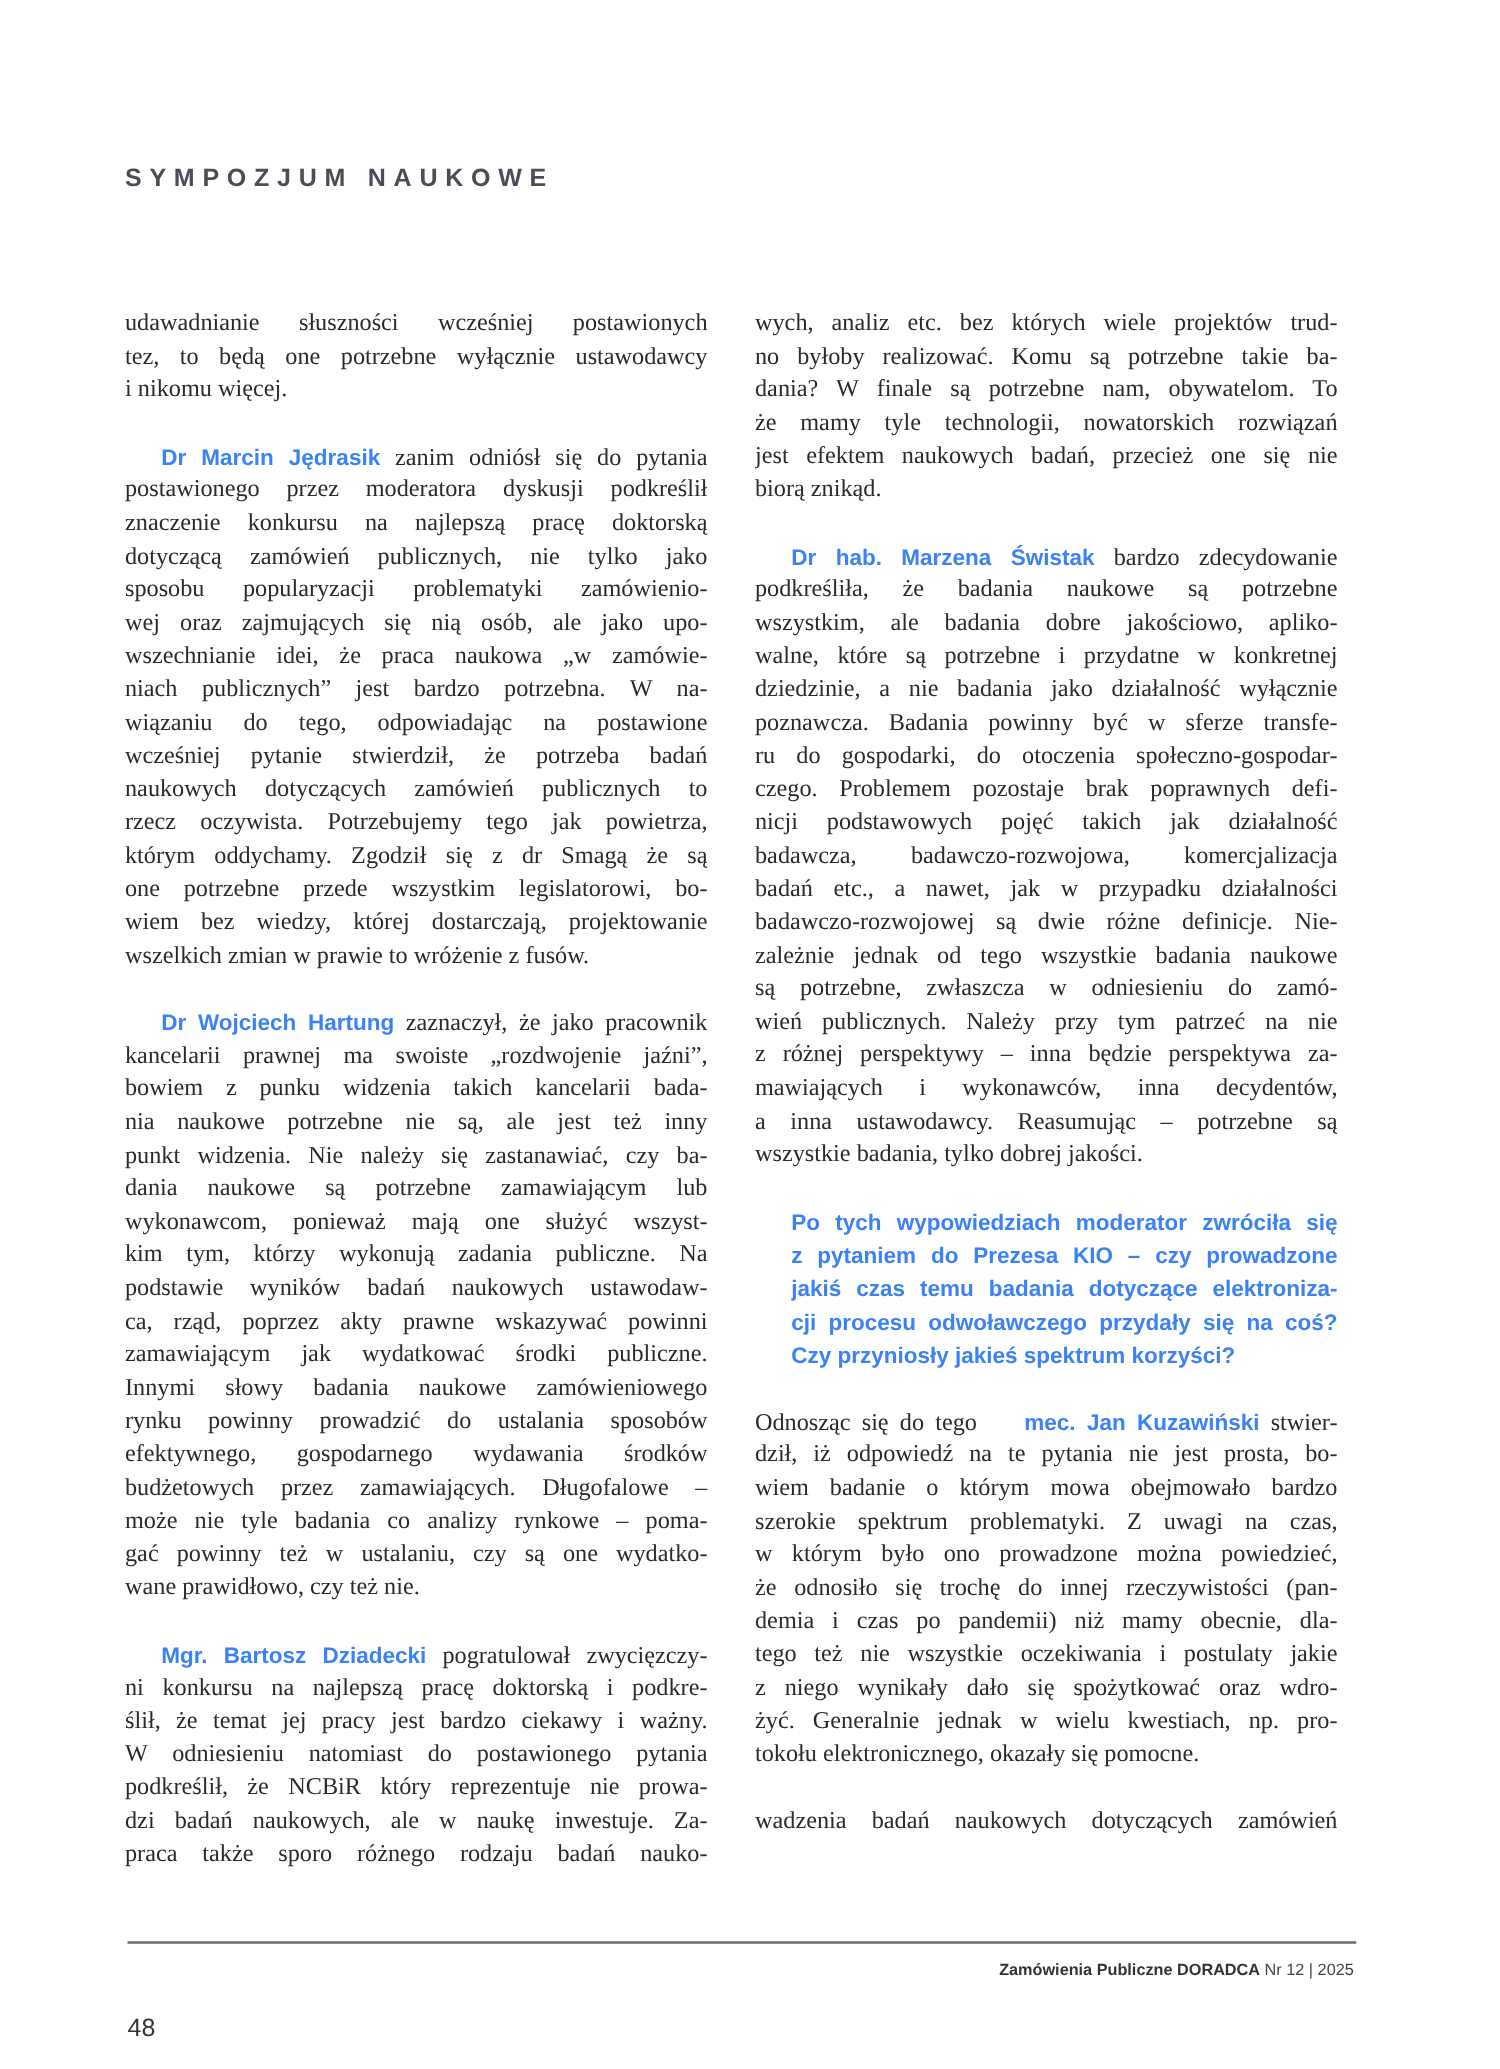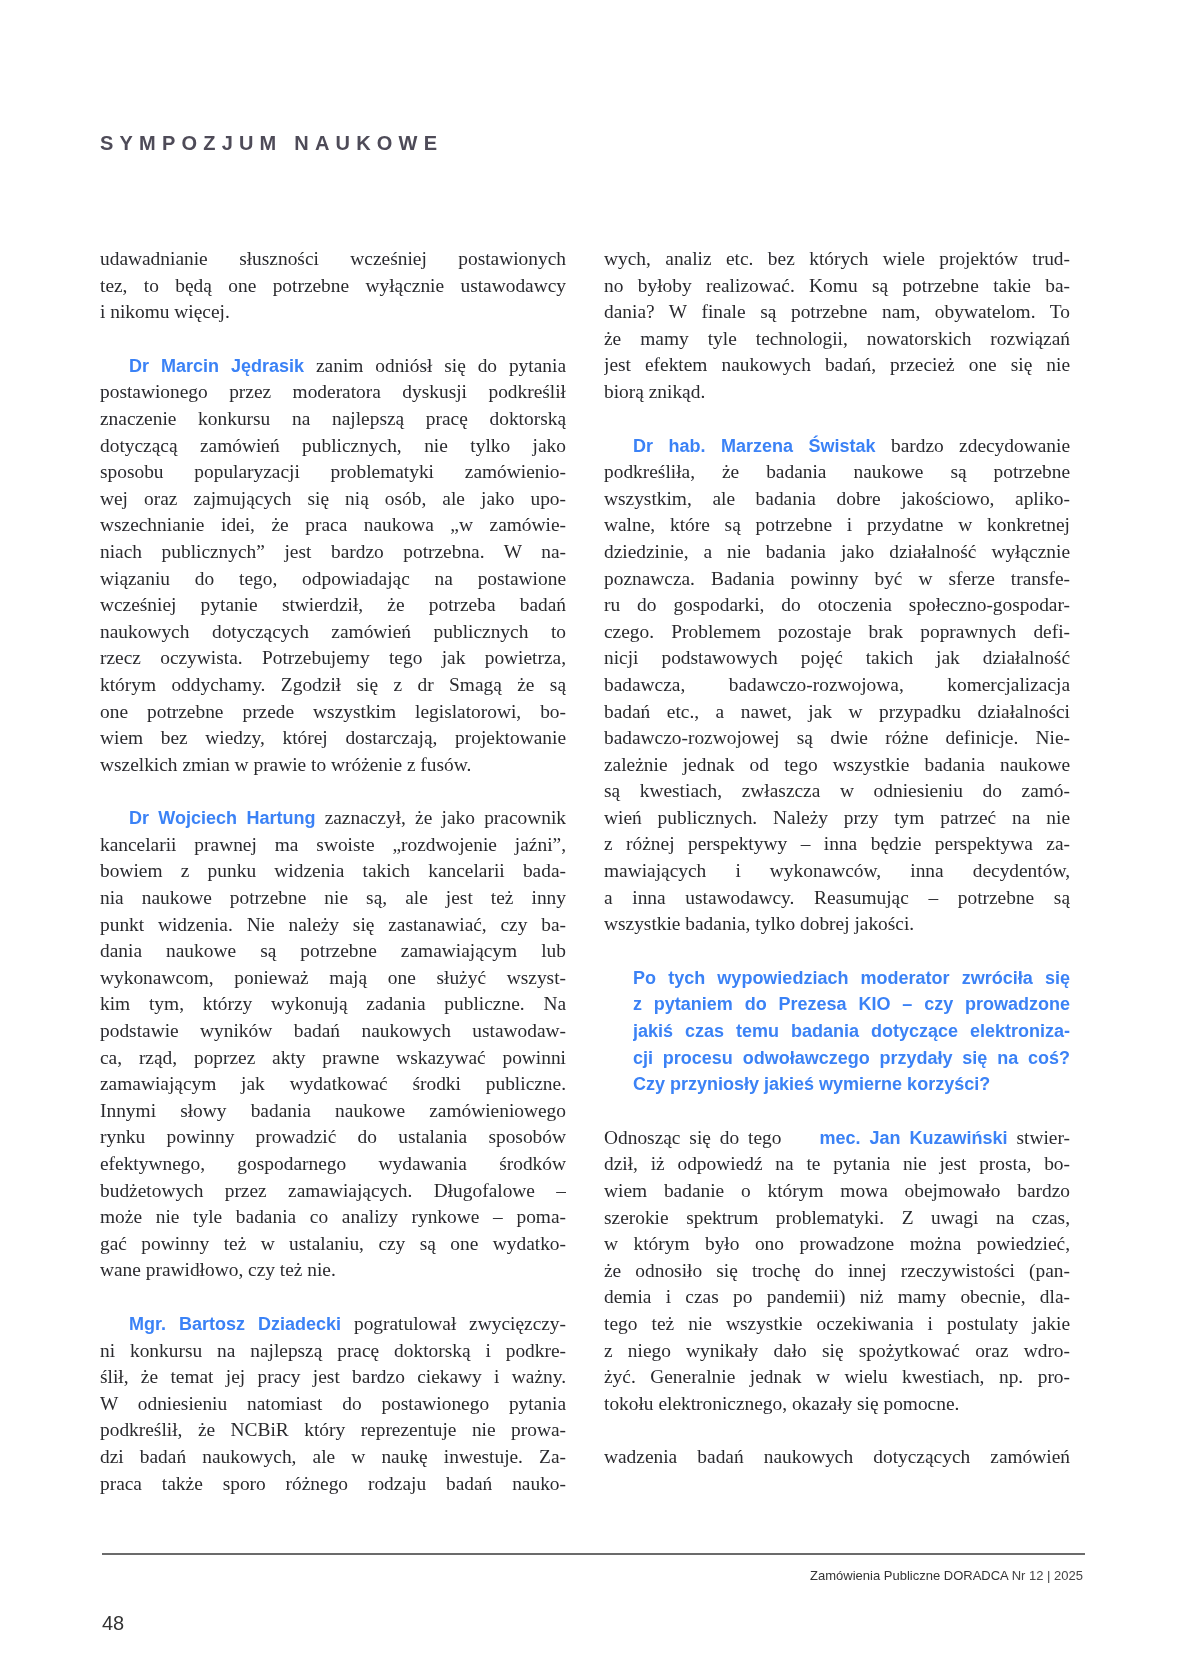--- a/index.html
+++ b/index.html
@@ -16,21 +16,21 @@
     display: block; height: 26.6px; line-height: 26.6px;
     font-family: "Liberation Serif", serif; font-size: 19.4px;
     text-align: justify; text-align-last: justify; white-space: nowrap; overflow: hidden;
   }
   .line.last { text-align-last: left; }
   .line .b, .line.q { font-family: Liberation Sans, sans-serif; font-weight: bold; font-size: 18px; color: #3b82f6; margin-left: 29px; }
   .gap { display: block; height: 27px; }
   .footer-rule { position: absolute; left: 102px; right: 115px; top: 1553px; border-top: 2px solid #6b6b6b; }
   .page-number { position: absolute; left: 102px; top: 1612px; font-family: "Liberation Sans", sans-serif; font-size: 20px; color: #333; }
   .footer-right { position: absolute; right: 117px; top: 1568px; font-family: "Liberation Sans", sans-serif; font-size: 13px; color: #444; }
-  .footer-right .mag { font-weight: normal; color: #333; }
+  .footer-right .mag { font-weight: bold; color: #333; }
 </style>
 </head>
 <body>
 
 <div class="running-head">SYMPOZJUM NAUKOWE</div>
 
 <div class="col col-left" id="left-col">
     <div>
       <span class="line">udawadnianie słuszności wcześniej postawionych</span>
       <span class="line">tez, to będą one potrzebne wyłącznie ustawodawcy</span>
@@ -104,34 +104,34 @@
       <span class="line">walne, które są potrzebne i przydatne w konkretnej</span>
       <span class="line">dziedzinie, a nie badania jako działalność wyłącznie</span>
       <span class="line">poznawcza. Badania powinny być w sferze transfe-</span>
       <span class="line">ru do gospodarki, do otoczenia społeczno-gospodar-</span>
       <span class="line">czego. Problemem pozostaje brak poprawnych defi-</span>
       <span class="line">nicji podstawowych pojęć takich jak działalność</span>
       <span class="line">badawcza, badawczo-rozwojowa, komercjalizacja</span>
       <span class="line">badań etc., a nawet, jak w przypadku działalności</span>
       <span class="line">badawczo-rozwojowej są dwie różne definicje. Nie-</span>
       <span class="line">zależnie jednak od tego wszystkie badania naukowe</span>
-      <span class="line">są kwestiach, zwłaszcza w odniesieniu do zamó-</span>
+      <span class="line">są potrzebne, zwłaszcza w odniesieniu do zamó-</span>
       <span class="line">wień publicznych. Należy przy tym patrzeć na nie</span>
       <span class="line">z różnej perspektywy – inna będzie perspektywa za-</span>
       <span class="line">mawiających i wykonawców, inna decydentów,</span>
       <span class="line">a inna ustawodawcy. Reasumując – potrzebne są</span>
       <span class="line last">wszystkie badania, tylko dobrej jakości.</span>
     </div>
     <span class="gap"></span>
     <div>
       <span class="line q">Po tych wypowiedziach moderator zwróciła się</span>
       <span class="line q">z pytaniem do Prezesa KIO – czy prowadzone</span>
       <span class="line q">jakiś czas temu badania dotyczące elektroniza-</span>
       <span class="line q">cji procesu odwoławczego przydały się na coś?</span>
-      <span class="line last q">Czy przyniosły jakieś wymierne korzyści?</span>
+      <span class="line last q">Czy przyniosły jakieś spektrum korzyści?</span>
     </div>
     <span class="gap"></span>
     <div>
       <span class="line">Odnosząc się do tego <span class="b">mec. Jan Kuzawiński</span> stwier-</span>
       <span class="line">dził, iż odpowiedź na te pytania nie jest prosta, bo-</span>
       <span class="line">wiem badanie o którym mowa obejmowało bardzo</span>
       <span class="line">szerokie spektrum problematyki. Z uwagi na czas,</span>
       <span class="line">w którym było ono prowadzone można powiedzieć,</span>
       <span class="line">że odnosiło się trochę do innej rzeczywistości (pan-</span>
       <span class="line">demia i czas po pandemii) niż mamy obecnie, dla-</span>

